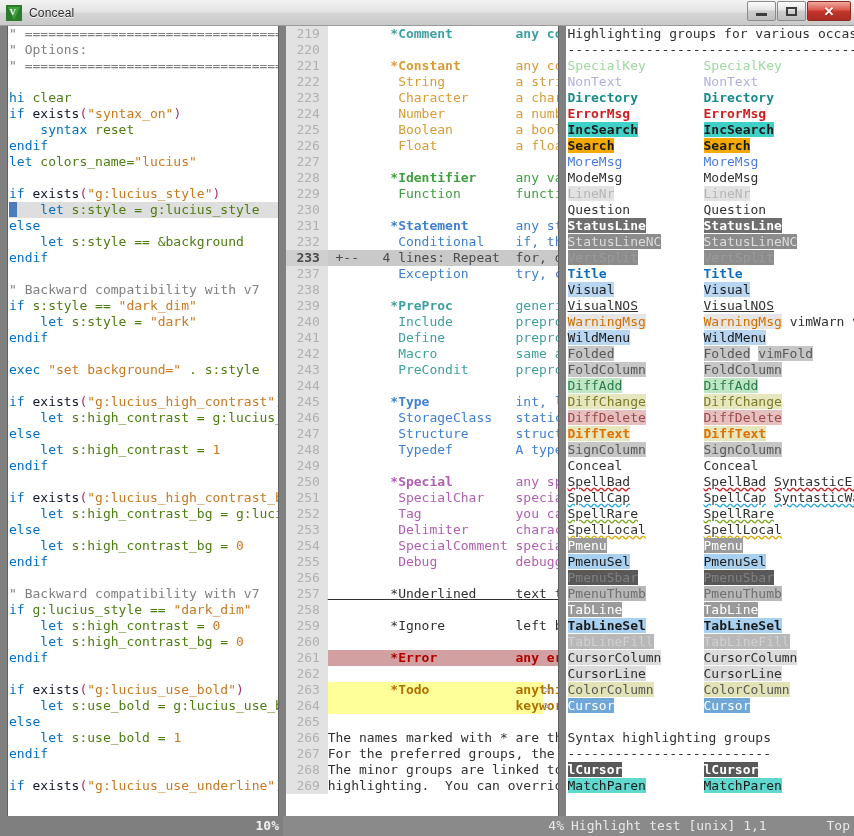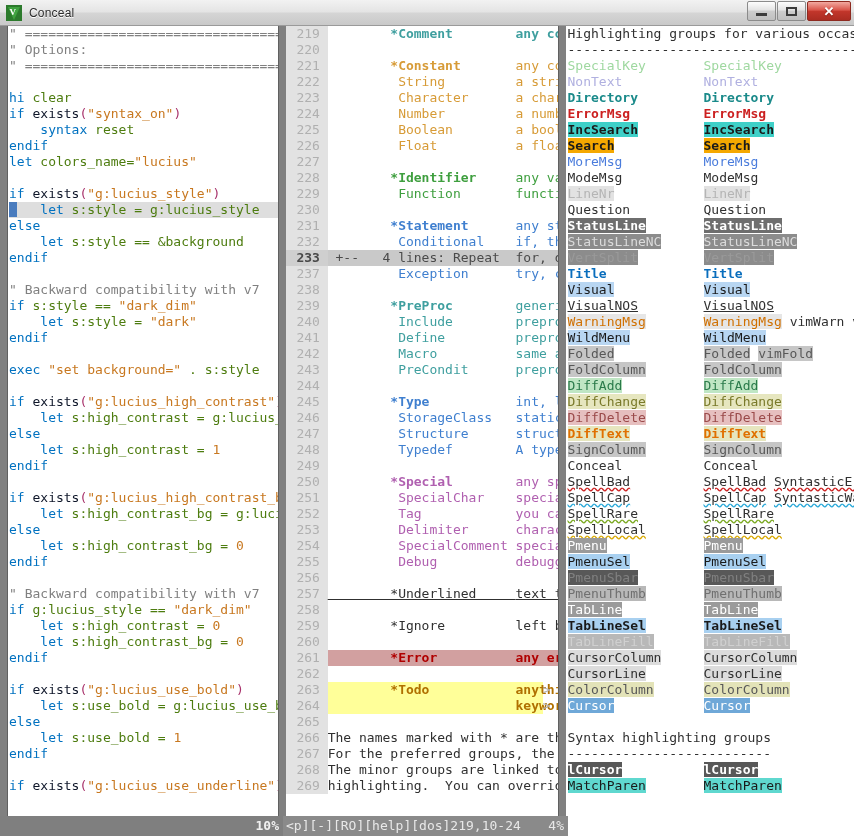--- a/index.html
+++ b/index.html
@@ -191,20 +191,24 @@
       </div>
 
     </div>
 
     <div id="statusbars">
       <div class="statusline" id="sl-left">
         <span class="sl-spacer"></span>
         <span class="sl-pct">10%</span>
       </div>
       <div class="statusline" id="sl-mid">
-        <span class="sl-name">&lt;p][-][RO][help][dos]219,10-24</span>
         <span class="sl-spacer"></span>
         <span class="sl-pct">4%</span>
       </div>
+      <div class="statusline" id="sl-right">
+        <span class="sl-name">Highlight test [unix] 1,1</span>
+        <span class="sl-spacer"></span>
+        <span class="sl-pct">Top</span>
+      </div>
     </div>
 
   </div>
 </div>
 
 </body></html>

